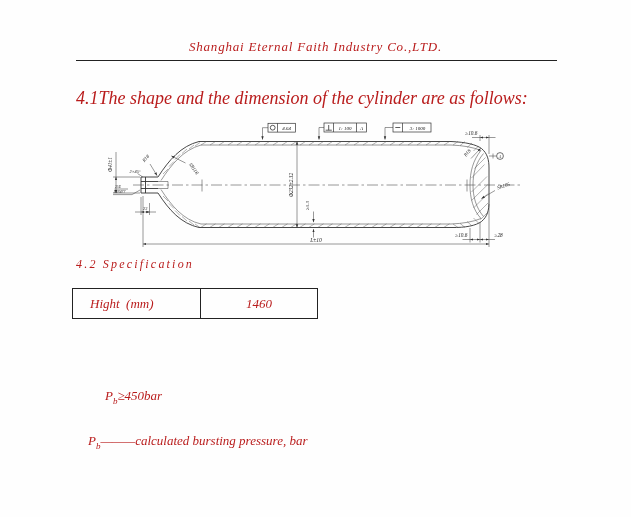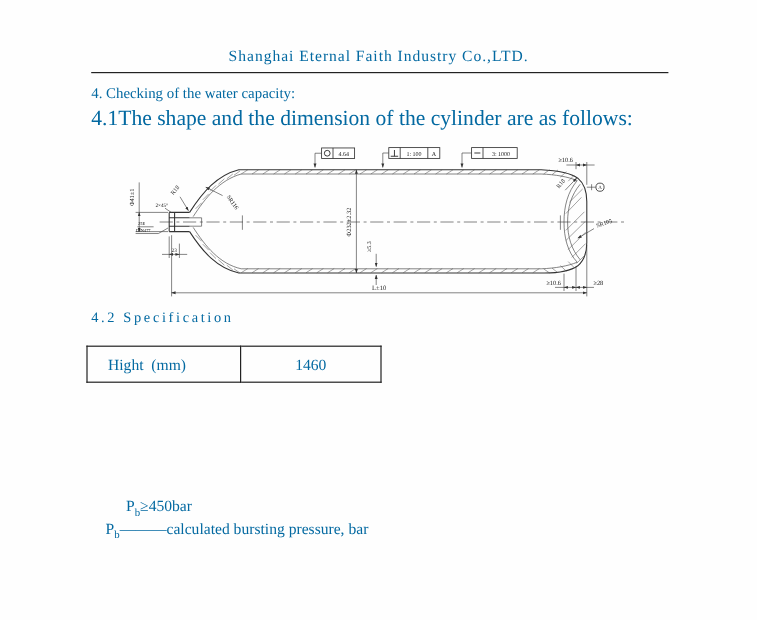--- a/index.html
+++ b/index.html
@@ -1,48 +1,47 @@
 <!DOCTYPE html>
 <html><head>
 <meta charset="utf-8">
 <style>
   html,body{margin:0;padding:0;background:#fff;}
   .page{position:relative;width:631px;height:517px;background:#fefefe;overflow:hidden;
-        font-family:"Liberation Serif","DejaVu Serif",serif;color:#0369a1;}
+        font-family:"Liberation Serif","DejaVu Serif",serif;color:#b91c1c;font-style:italic;}
   .hdr-title{position:absolute;top:39px;left:0;width:100%;text-align:center;
              font-size:13px;letter-spacing:0.8px;white-space:pre;}
   .hdr-rule{position:absolute;top:60px;left:76px;width:481px;border-top:1.6px solid #222;}
   .t-line1{position:absolute;left:76px;top:71px;font-size:12.4px;}
   .t-line2{position:absolute;left:76px;top:88px;font-size:18px;}
   .spec-title{position:absolute;left:76px;top:257px;font-size:12px;letter-spacing:2.2px;}
   .spec-table{position:absolute;left:72px;top:288px;border-collapse:collapse;}
   .spec-table td{border:1.2px solid #222;font-size:13px;height:27px;}
   .spec-table td.lab{width:109px;padding-left:17px;white-space:pre;}
   .spec-table td.val{width:114px;text-align:center;}
   .s5-title{position:absolute;left:76px;top:380px;font-size:12.6px;}
-  .s5-formula{position:absolute;left:105px;top:414px;font-size:13px;}
+  .s5-formula{position:absolute;left:105px;top:388px;font-size:13px;}
   .s5-note{position:absolute;left:88px;top:433px;font-size:13px;}
   sub{font-size:9px;line-height:0;}
   svg.draw{position:absolute;left:95px;top:108px;}
   svg text{font-family:"Liberation Serif","DejaVu Serif",serif;fill:#222;}
   .ol{stroke:#333;stroke-width:0.9;fill:none;}
   .thin{stroke:#444;stroke-width:0.55;fill:none;}
   .hatch{stroke:#555;stroke-width:0.45;fill:none;}
   .frame{stroke:#333;stroke-width:0.7;fill:#fff;}
   .sym{stroke:#333;stroke-width:0.8;fill:none;}
 </style>
 </head>
 <body>
 
 <div class="page">
 
   <div class="hdr-title">Shanghai Eternal Faith Industry Co.,LTD.</div>
   <div class="hdr-rule"></div>
 
-  <div class="t-line1">4. Checking of the water capacity:</div>
   <div class="t-line2">4.1The shape and the dimension of the cylinder are as follows:</div>
 
   <svg class="draw" width="470" height="150" viewBox="0 0 470 150">
     <defs>
       <marker id="ar" viewBox="0 0 10 10" refX="9.2" refY="5" markerWidth="6.5" markerHeight="6.5" orient="auto-start-reverse">
         <path d="M0,1.6 L10,5 L0,8.4 Z" fill="#333"></path>
       </marker>
     </defs>
 
     <path class="thin" stroke-dasharray="11 3 2.5 3" d="M38,77 H428"></path>

